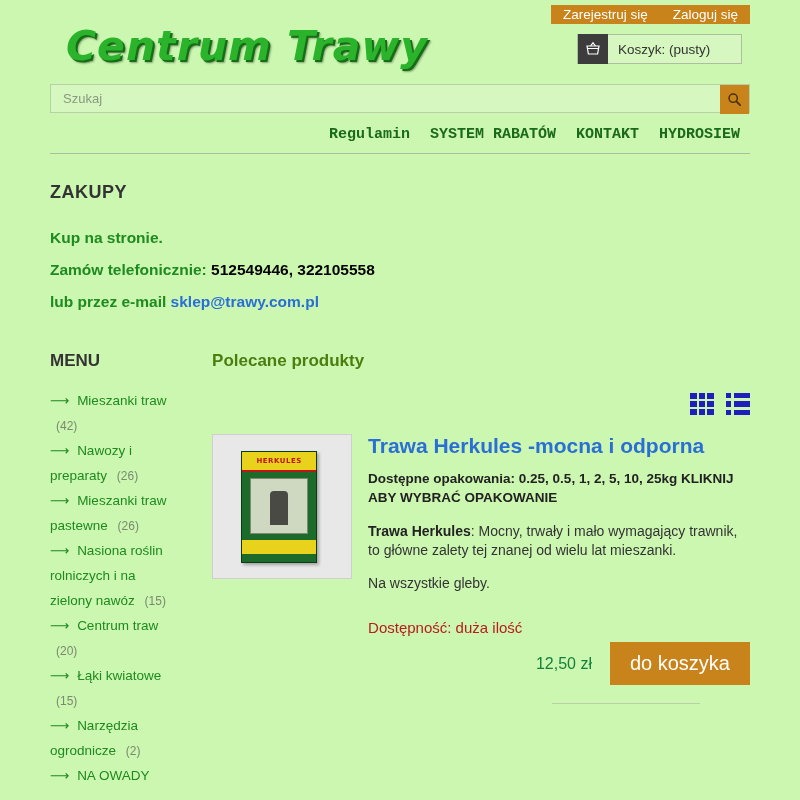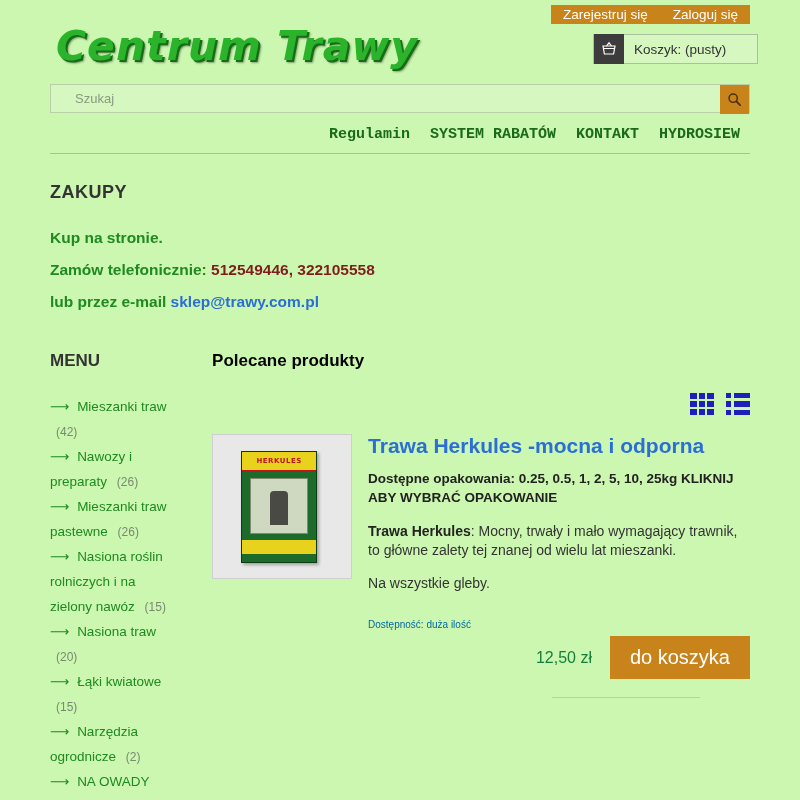--- a/index.html
+++ b/index.html
@@ -35,39 +35,39 @@
     font-size: 13.5px;
     padding: 0 12px;
     line-height: 27px;
     white-space: nowrap;
   }
   .auth-sep { width: 1px; }
 
   
   .logo-wrap {
     position: absolute;
-    left: 56px;
+    left: 66px;
     top: 22px;
   }
   .logo {
     font-family: "DejaVu Sans", sans-serif;
     font-size: 41px;
     font-weight: bold;
     font-style: italic;
     color: #2bb32b;
     letter-spacing: 1px;
     text-shadow: 2px 2px 0 #146e14, 3px 3px 2px rgba(0,0,0,0.35);
     white-space: nowrap;
   }
 
   
   .cart-row {
     display: flex;
     justify-content: flex-end;
-    padding: 10px 42px 0 0;
+    padding: 10px 58px 0 0;
   }
   .cart-box {
     border: 1px solid #aebfa0;
     background: #d6f7bf;
     height: 30px;
     display: flex;
     align-items: center;
     min-width: 165px;
   }
   .cart-icon {
@@ -93,21 +93,21 @@
     display: flex;
     border: 1px solid #b9cfa8;
     background: #d6f7bf;
     height: 29px;
   }
   .search-input {
     flex: 1 1 auto;
     border: 0;
     background: transparent;
     outline: none;
-    padding: 0 24px;
+    padding: 0 12px;
     font-size: 13px;
     color: #0c4a6e;
     font-family: "Liberation Sans", sans-serif;
   }
   .search-input::placeholder { color: #8a9a80; }
   .search-btn {
     width: 29px;
     height: 29px;
     background: #c8841b;
     border: 0;
@@ -148,50 +148,50 @@
     color: #333;
     margin: 0 0 26px 0;
     letter-spacing: 0.5px;
   }
   .zakupy p {
     margin: 0 0 14px 0;
     font-size: 15.5px;
     font-weight: bold;
     color: #1f8a1f;
   }
-  .zakupy .phone { color: #7f1d1d; margin-top: 36px; }
+  .zakupy .phone { color: #000000; margin-top: 36px; }
   .zakupy .mail { color: #2b6fd6; }
 
   
   .columns {
     display: flex;
     margin-top: 40px;
   }
   .sidebar { width: 240px; padding-left: 50px; }
   .sidebar h3 {
     font-size: 17px;
     font-weight: bold;
     color: #333;
-    margin: 0 0 24px 0;
+    margin: 0 0 18px 0;
   }
   .menu-item {
     font-size: 13.5px;
     line-height: 1.85;
     color: #1f8a1f;
     cursor: pointer;
   }
   .menu-item .arrow { color: #1f8a1f; margin-right: 4px; }
   .menu-item .label { color: #1f8a1f; }
   .menu-item .count { color: #7a8a70; font-size: 12px; margin-left: 6px; }
 
   
   .content { flex: 1 1 auto; padding: 0 50px 0 40px; }
   .content-title {
     font-size: 17px;
-    color: #000000;
+    color: #4d7c0f;
     margin: 0 0 22px 0;
   }
   .view-toggles {
     display: flex;
     justify-content: flex-end;
     gap: 12px;
     margin-bottom: 18px;
   }
   .vt {
     width: 24px; height: 22px;
@@ -262,21 +262,21 @@
     line-height: 1.4;
   }
   .desc {
     font-size: 14px;
     color: #333;
     line-height: 1.42;
     margin: 0 0 14px 0;
   }
   .desc b { color: #222; }
   .desc2 { font-size: 14px; color: #333; margin: 0 0 28px 0; }
-  .avail { font-size: 10px; color: #0369a1; margin: 0 0 6px 0; }
+  .avail { font-size: 15px; color: #b91c1c; margin: 0 0 6px 0; }
   .buyrow { display: flex; align-items: center; justify-content: flex-end; gap: 18px; }
   .price {
     font-size: 16px;
     color: #15803d;
   }
   .buy-btn {
     background: #c8841b;
     color: #fff;
     border: 0;
     font-size: 20px;
@@ -369,21 +369,21 @@
         <span class="label">Mieszanki traw pastewne</span>
         <span class="count">(26)</span>
       </div>
       <div class="menu-item">
         <span class="arrow">⟶</span>
         <span class="label">Nasiona roślin rolniczych i na zielony nawóz</span>
         <span class="count">(15)</span>
       </div>
       <div class="menu-item">
         <span class="arrow">⟶</span>
-        <span class="label">Nasiona traw</span>
+        <span class="label">Centrum traw</span>
         <span class="count">(20)</span>
       </div>
       <div class="menu-item">
         <span class="arrow">⟶</span>
         <span class="label">Łąki kwiatowe</span>
         <span class="count">(15)</span>
       </div>
       <div class="menu-item">
         <span class="arrow">⟶</span>
         <span class="label">Narzędzia ogrodnicze</span>

